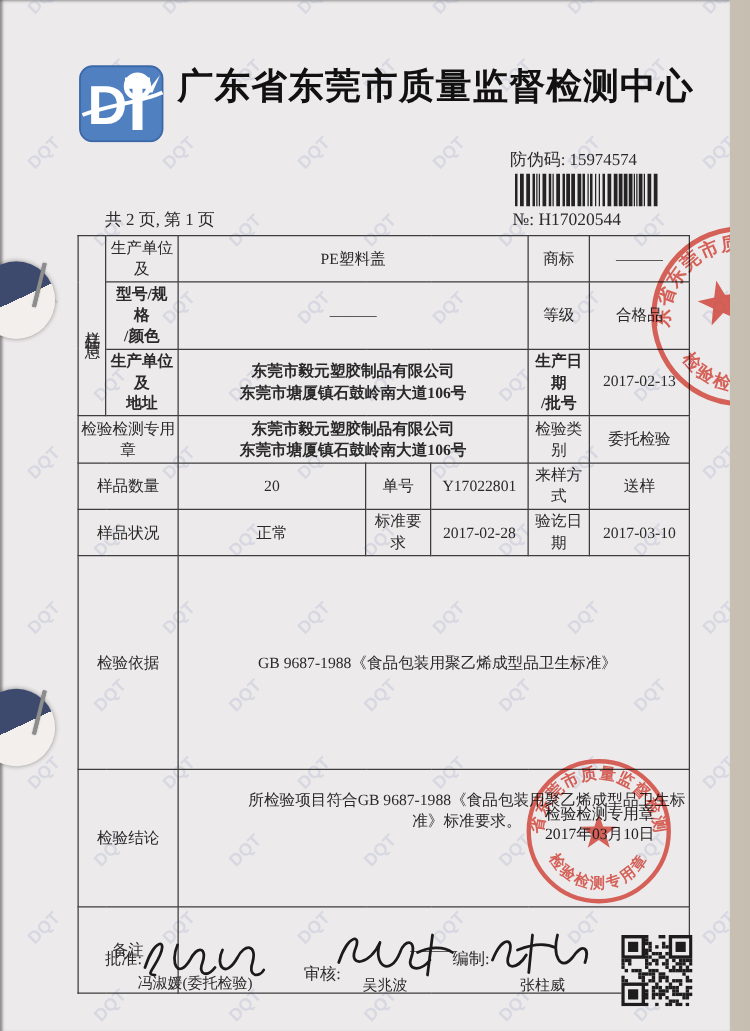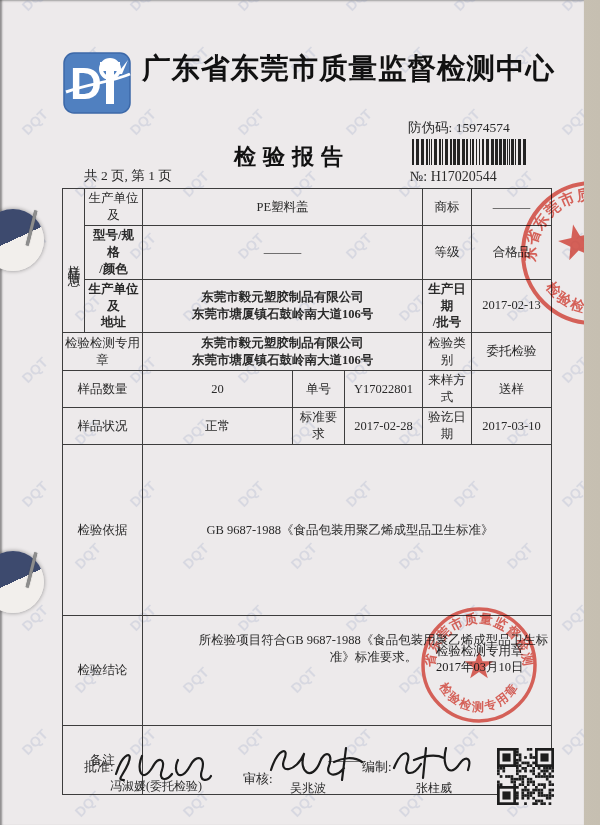--- a/index.html
+++ b/index.html
@@ -147,21 +147,20 @@
       <rect x="2" y="1" width="66" height="60" rx="10" fill="none" stroke="#3c68a8" stroke-width="1.5"></rect>
       <text x="8" y="47" font-family="Liberation Sans,sans-serif" font-weight="bold" font-size="44" fill="#ffffff">D</text>
       <rect x="38" y="10" width="20" height="9" fill="#ffffff"></rect>
       <rect x="44" y="10" width="8" height="42" fill="#ffffff"></rect>
       <circle cx="48" cy="17" r="9" fill="none" stroke="#ffffff" stroke-width="4"></circle>
       <path d="M4,40 C25,32 50,30 68,22" stroke="#ffffff" stroke-width="3" fill="none"></path>
       <path d="M55,22 L66,8 L60,22 Z" fill="#ffffff"></path>
     </svg>
     <div class="abs title-cn">广东省东莞市质量监督检测中心</div>
     <div class="abs antifake">防伪码: 15974574</div>
-    <div class="abs report-title">检验报告</div>
     <div class="abs barcode" id="barcode">
         <div style="width: 2px; margin-right: 2px;"></div>
         <div style="width: 3px; margin-right: 2px;"></div>
         <div style="width: 3px; margin-right: 2px;"></div>
         <div style="width: 2px; margin-right: 1px;"></div>
         <div style="width: 1px; margin-right: 1px;"></div>
         <div style="width: 1px; margin-right: 2px;"></div>
         <div style="width: 3px; margin-right: 2px;"></div>
         <div style="width: 2px; margin-right: 1px;"></div>
         <div style="width: 1px; margin-right: 2px;"></div>

